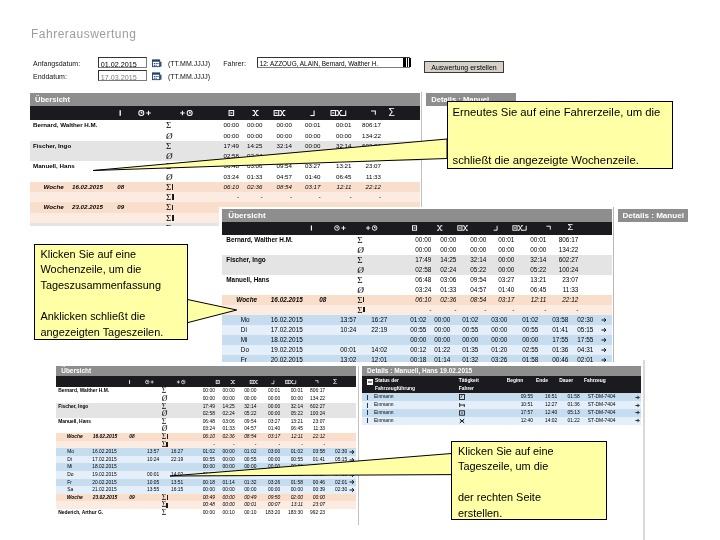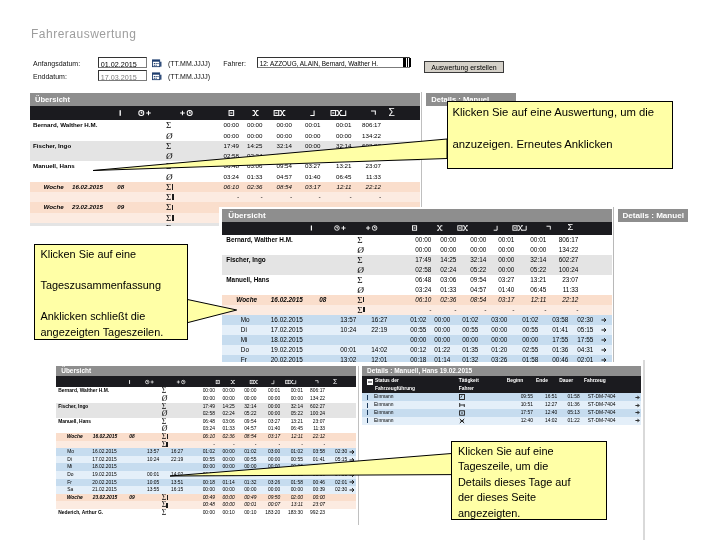--- a/index.html
+++ b/index.html
@@ -918,30 +918,30 @@
 
   <div style="position:absolute;left:643px;top:360px;width:1.5px;height:180px;background:#d9d9d9;z-index:5;"></div>
 
   <svg class="ptr" style="left:0;top:0;width:720px;height:540px;">
     <polygon points="93,170.5 447,139 447,158.5" fill="#ffffa6" stroke="#000" stroke-width="1"></polygon>
     <polygon points="236.7,310 187,299.4 187,322.8" fill="#ffffa6" stroke="#000" stroke-width="1"></polygon>
     <polygon points="170,476 451.5,453.5 451.5,474.6" fill="#ffffa6" stroke="#000" stroke-width="1"></polygon>
   </svg>
 
   <div class="callout" id="co0" style="left:446.5px;top:101px;width:226px;height:68px;">
-      <div style="position:absolute;left:5px;top:1.5px;font-size:11.3px;line-height:16px;white-space:nowrap;">Klicken Sie auf eine Auswertung, um die</div>
-      <div style="position:absolute;left:5px;top:33.5px;font-size:11.3px;line-height:16px;white-space:nowrap;">anzuzeigen. Erneutes Anklicken</div>
+      <div style="position:absolute;left:5px;top:1.5px;font-size:11.3px;line-height:16px;white-space:nowrap;">Erneutes Sie auf eine Fahrerzeile, um die</div>
+      <div style="position:absolute;left:5px;top:49.5px;font-size:11.3px;line-height:16px;white-space:nowrap;">schließt die angezeigte Wochenzeile.</div>
     </div>
   <div class="callout" id="co1" style="left:33.5px;top:243.5px;width:154px;height:96.5px;">
       <div style="position:absolute;left:6px;top:2px;font-size:10.9px;line-height:15.6px;white-space:nowrap;">Klicken Sie auf eine</div>
+      <div style="position:absolute;left:6px;top:17.6px;font-size:10.9px;line-height:15.6px;white-space:nowrap;">Wochenzeile, um die</div>
       <div style="position:absolute;left:6px;top:33.2px;font-size:10.9px;line-height:15.6px;white-space:nowrap;">Tageszusammenfassung</div>
       <div style="position:absolute;left:6px;top:64.4px;font-size:10.9px;line-height:15.6px;white-space:nowrap;">Anklicken schließt die</div>
       <div style="position:absolute;left:6px;top:80px;font-size:10.9px;line-height:15.6px;white-space:nowrap;">angezeigten Tageszeilen.</div>
     </div>
   <div class="callout" id="co2" style="left:451px;top:440.5px;width:155.5px;height:79px;">
       <div style="position:absolute;left:6px;top:2px;font-size:10.9px;line-height:15.6px;white-space:nowrap;">Klicken Sie auf eine</div>
       <div style="position:absolute;left:6px;top:17.6px;font-size:10.9px;line-height:15.6px;white-space:nowrap;">Tageszeile, um die</div>
-      <div style="position:absolute;left:6px;top:33.2px;font-size:10.9px;line-height:15.6px;white-space:nowrap;">Details dieses Tage auf</div>
-      <div style="position:absolute;left:6px;top:48.8px;font-size:10.9px;line-height:15.6px;white-space:nowrap;">der dieses Seite</div>
-      <div style="position:absolute;left:6px;top:64.4px;font-size:10.9px;line-height:15.6px;white-space:nowrap;">angezeigten.</div>
+      <div style="position:absolute;left:6px;top:48.8px;font-size:10.9px;line-height:15.6px;white-space:nowrap;">der rechten Seite</div>
+      <div style="position:absolute;left:6px;top:64.4px;font-size:10.9px;line-height:15.6px;white-space:nowrap;">erstellen.</div>
     </div>
 
 </div>
 
 </body></html>

